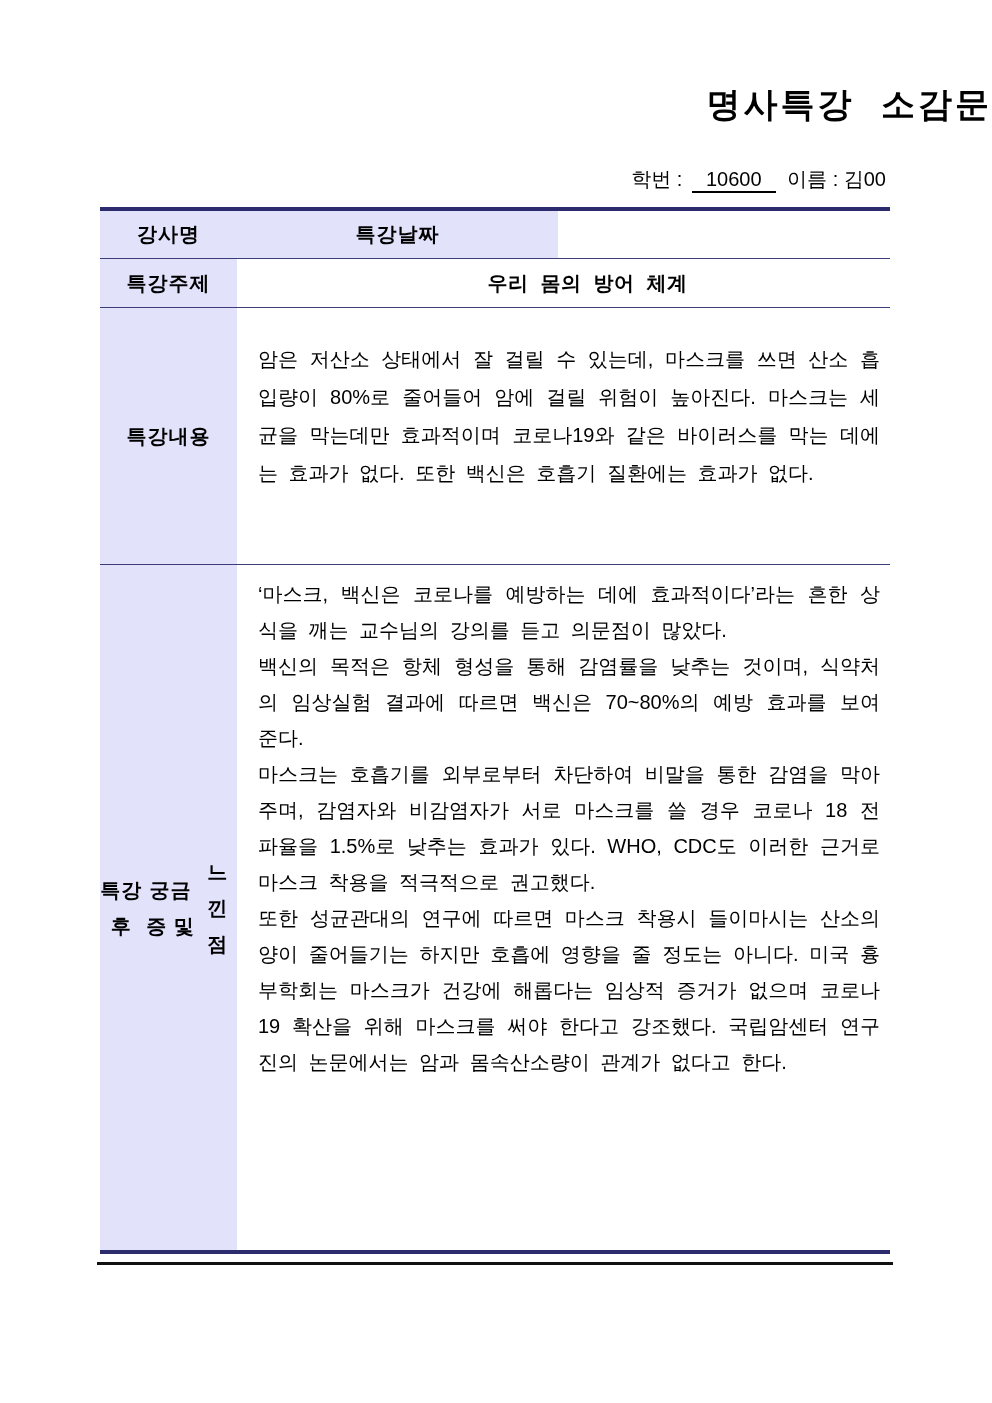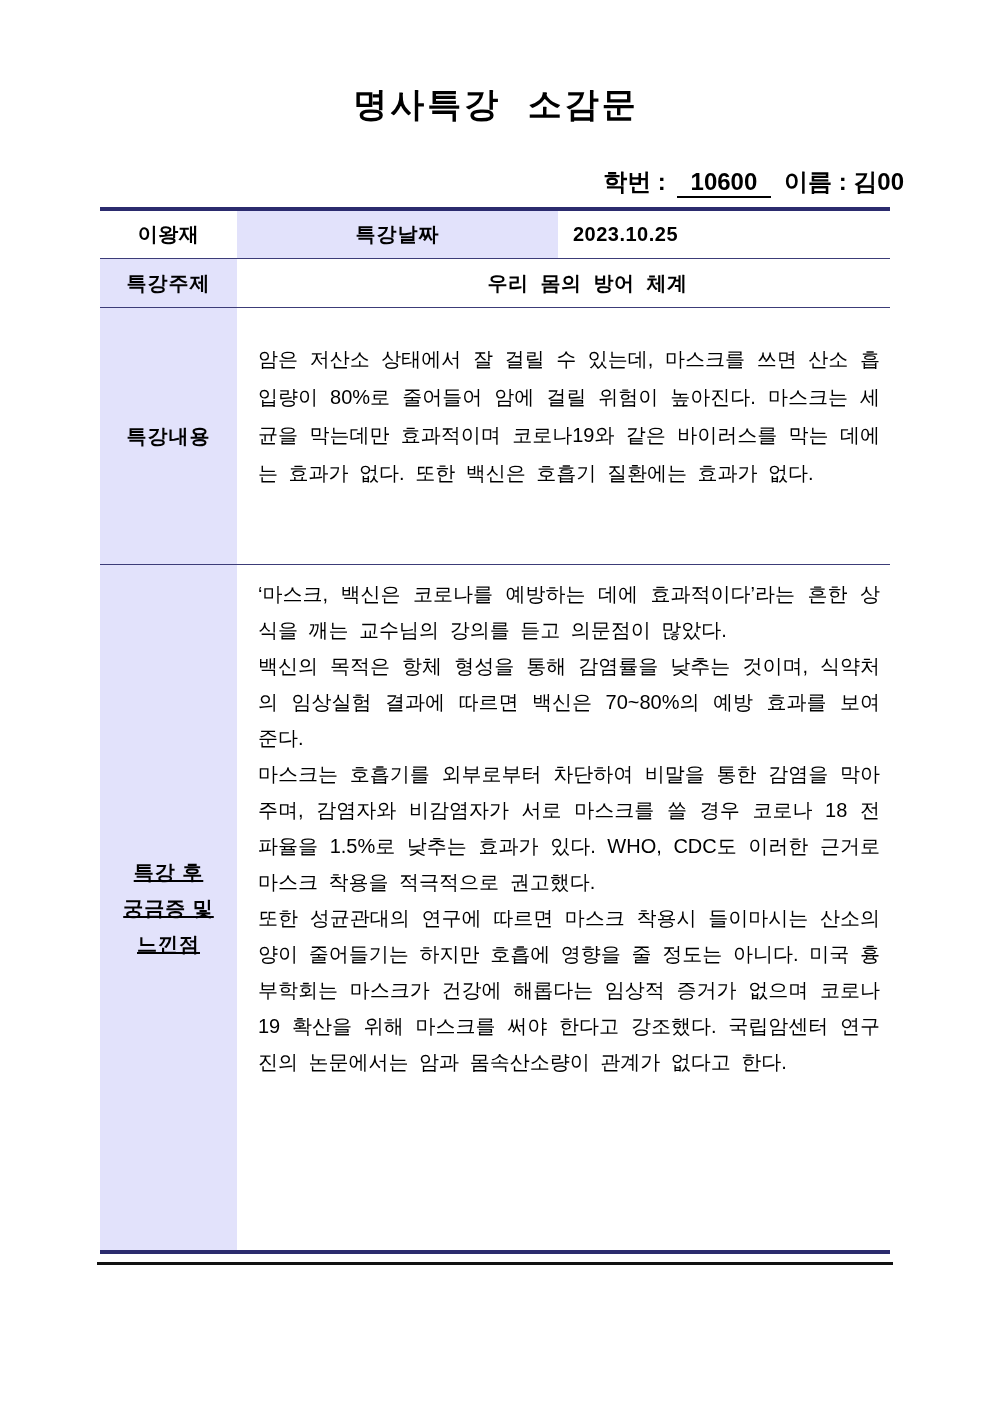--- a/index.html
+++ b/index.html
@@ -8,32 +8,32 @@
     width: 992px; height: 1403px;
     background: #ffffff;
     color: #000;
     font-family: "Liberation Sans", "DejaVu Sans", sans-serif;
     position: relative;
     overflow: hidden;
   }
   .page-title {
     position: absolute;
     top: 82px; left: 0; width: 100%;
-    text-align: center;
+    text-align: right;
     font-size: 34px;
     font-weight: bold;
     letter-spacing: 3px;
     word-spacing: 14px;
   }
   .student-line {
     position: absolute;
     top: 166px;
-    right: 84px;
-    font-size: 24px;
-    font-weight: bold;
+    right: 102px;
+    font-size: 20px;
+    font-weight: normal;
     white-space: nowrap;
   }
   .student-line .lbl { margin-right: 4px; }
   .student-line .id-underlined {
     display: inline-block;
     padding: 0 14px;
     border-bottom: 2px solid #000;
     margin-right: 6px;
   }
   .doc-table {
@@ -56,21 +56,21 @@
   .head {
     background: #e2e2fb;
     display: flex;
     align-items: center;
     justify-content: center;
     font-size: 20px;
     font-weight: bold;
     letter-spacing: 1px;
     text-align: center;
   }
-  .head.stacked { flex-direction: column; line-height: 36px; text-decoration: underline; }
+  .head.stacked { flex-direction: row; line-height: 36px; }
   .val {
     display: flex;
     align-items: center;
     justify-content: center;
     font-size: 20px;
     font-weight: bold;
     letter-spacing: 0.5px;
     word-spacing: 6px;
   }
   .span3 { grid-column: 2 / 5; }
@@ -101,23 +101,22 @@
 
 <div class="student-line">
   <span class="lbl">학번 :</span>
   <span class="id-underlined">10600</span>
   <span class="lbl">이름 : 김00</span>
 </div>
 
 <div class="doc-table">
 
   <div class="t-row r1">
-    <div class="cell val">이왕재</div>
+    <div class="cell head">강사명</div>
     <div class="cell head">특강날짜</div>
-    <div class="cell val">2023.10.25</div>
   </div>
 
   <div class="t-row r2">
     <div class="cell head">특강주제</div>
     <div class="cell val span3">우리 몸의 방어 체계</div>
   </div>
 
   <div class="t-row r3">
     <div class="cell head">특강내용</div>
     <div class="cell content span3">

